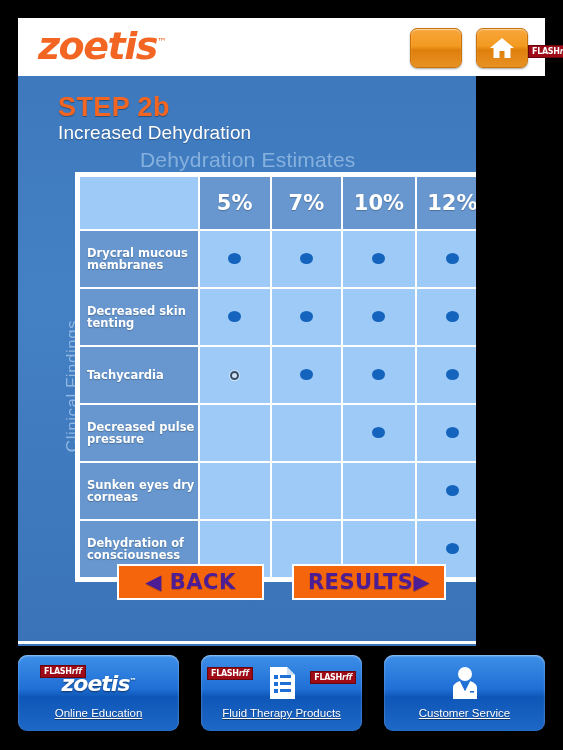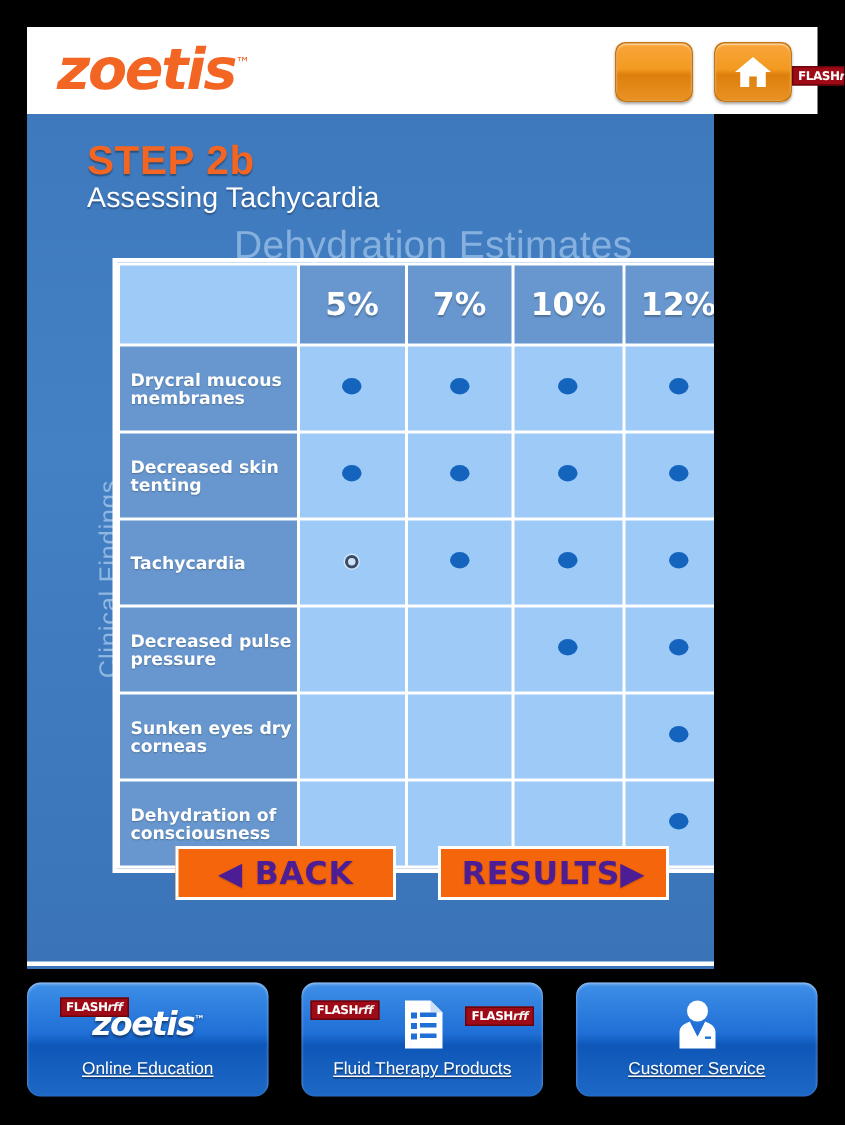--- a/index.html
+++ b/index.html
@@ -116,23 +116,23 @@
     left: 40px; top: 46px;
     color: #ffffff;
     font-size: 19px;
     font-weight: normal;
     letter-spacing: 0.1px;
     text-shadow: 0 1px 1px rgba(0,0,0,0.3);
   }
 
   #table-caption {
     position: absolute;
-    left: 138px; top: 72px;
+    left: 122px; top: 72px;
     color: #86B1DE;
-    font-size: 26px;
+    font-size: 21px;
     letter-spacing: 0.2px;
   }
 
   #vertical-label {
     position: absolute;
     left: -25px; top: 300px;
     width: 160px;
     transform: rotate(-90deg);
     transform-origin: center center;
     text-align: center;
@@ -307,21 +307,21 @@
     </div>
   </div>
 
   <div id="flash-top">
     <span class="flash-badge"><span>FLASH</span><span class="fl-it">rff</span></span>
   </div>
 
   <div id="panel">
 
     <div id="step-title">STEP 2b</div>
-    <div id="step-sub">Assessing Tachycardia</div>
+    <div id="step-sub">Increased Dehydration</div>
     <div id="table-caption">Dehydration Estimates</div>
     <div id="vertical-label">Clinical Findings</div>
 
     <div id="grid">
       <table>
         <thead>
           <tr>
             <th class="hcell-blank"></th>
             <th class="hcell">5%</th>
             <th class="hcell">7%</th>

